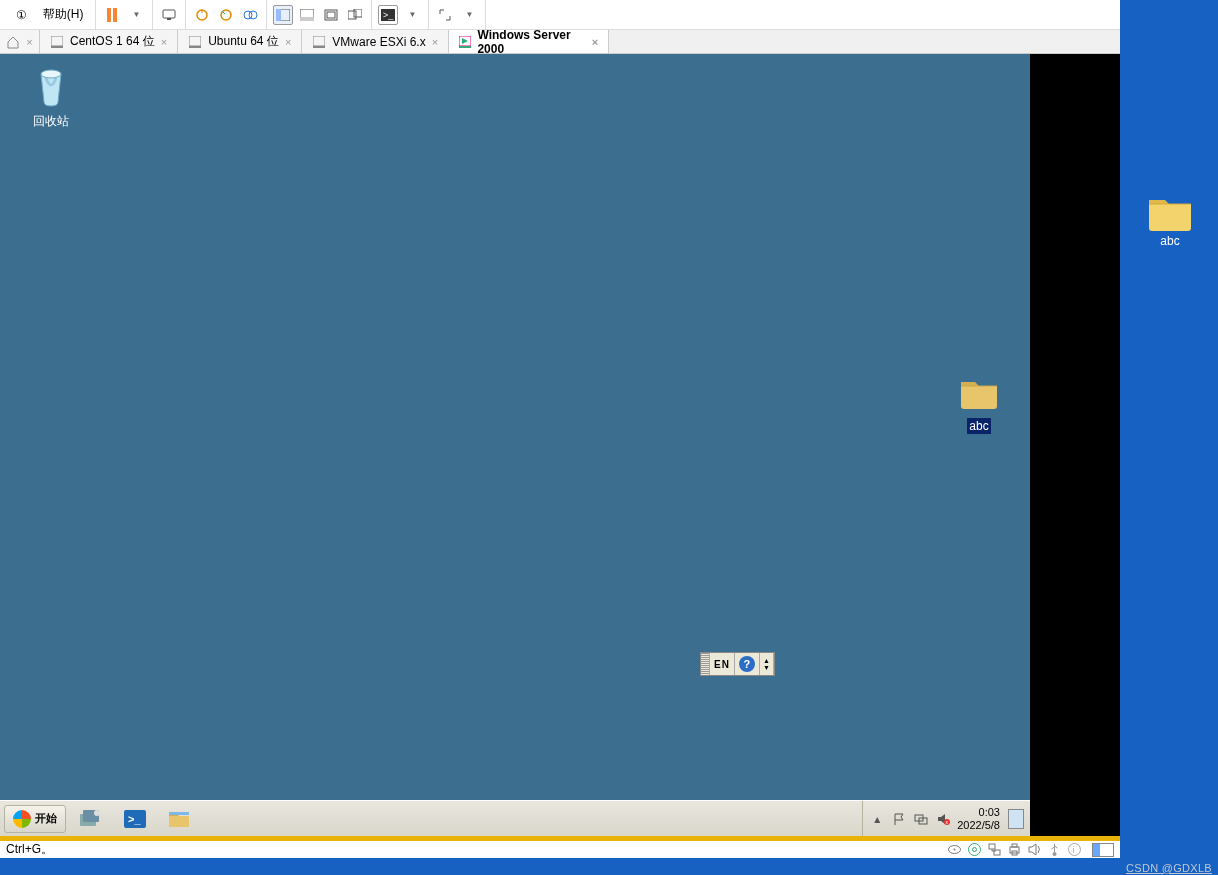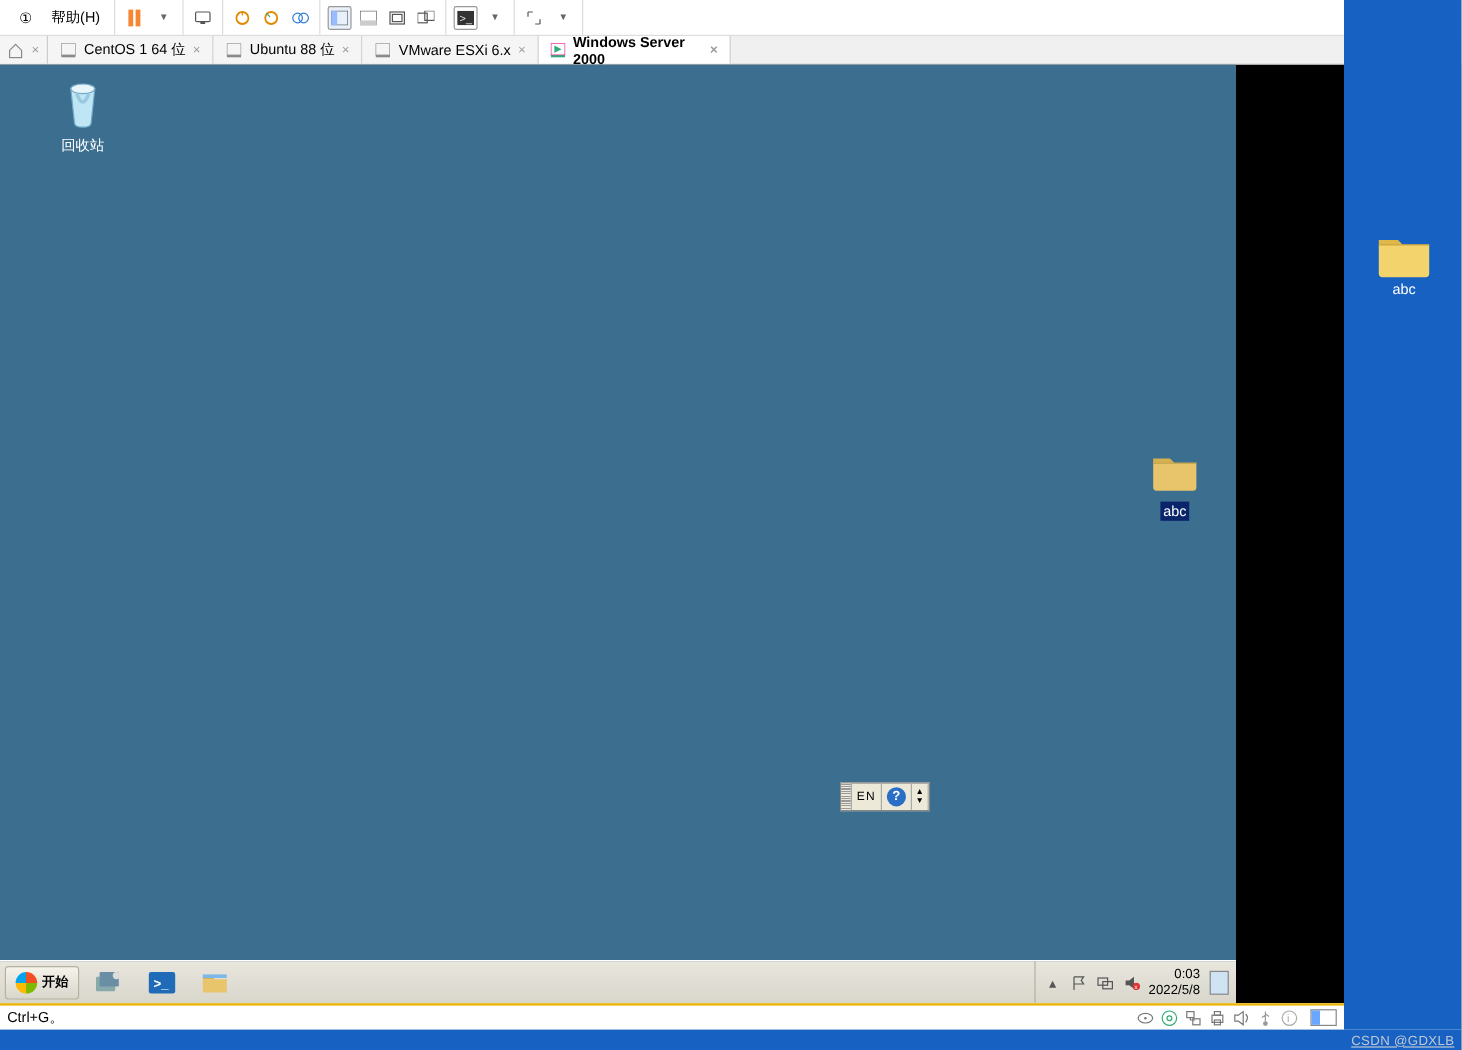--- a/index.html
+++ b/index.html
@@ -30,35 +30,35 @@
 .gicon { position:absolute; width:74px; text-align:center; color:#fff; font-size:12px; cursor:pointer; }
 .gicon .glabel { margin-top:2px; display:inline-block; padding:1px 2px; }
 .gicon.sel .glabel { background:#0a246a; }
 .recycle-svg { width:48px; height:48px; display:block; margin:0 auto; }
 .folder-svg { width:48px; height:48px; display:block; margin:0 auto; }
 
 
 .langbar { position:absolute; top:598px; left:700px; height:24px; background:#ece9d8; border:1px solid #888; display:flex; align-items:center; font-size:10px; }
 .langbar .lb-seg { border-right:1px solid #aaa; height:100%; display:flex; align-items:center; justify-content:center; padding:0 4px; cursor:pointer; }
 .lb-handle { width:6px; background:repeating-linear-gradient(#999,#999 1px,#ece9d8 1px,#ece9d8 2px); cursor:move; }
-.lb-en { font-weight:normal; letter-spacing:1px;text-align:right; }
+.lb-en { font-weight:bold; letter-spacing:1px;text-align:right; }
 .lb-help { width:16px; height:16px; border-radius:50%; background:#2a6ec6; color:#fff; font-weight:bold; display:flex; align-items:center; justify-content:center; font-size:11px; }
 
 
 .taskbar { position:absolute; bottom:0; left:0; right:0; height:36px; background:linear-gradient(#e8e6dd,#d9d6cc); border-top:1px solid #fff; display:flex; align-items:center; font-size:11px; }
 .start-btn { display:flex; align-items:center; gap:4px; height:28px; margin-left:4px; padding:0 8px; background:linear-gradient(#f5f3ea,#d9d6cc); border:1px solid #b5b29f; border-radius:3px; cursor:pointer; font-weight:bold; }
 .start-orb { width:18px; height:18px; border-radius:50%; background:conic-gradient(#f25022 0 90deg,#7fba00 90deg 180deg,#ffb900 180deg 270deg,#00a4ef 270deg 360deg); }
 .tb-pin { width:38px; height:28px; margin-left:6px; display:flex; align-items:center; justify-content:center; cursor:pointer; border-radius:2px; }
 .tray { margin-left:auto; display:flex; align-items:center; height:100%; border-left:1px solid #b5b29f; padding:0 6px; gap:6px; }
 .tray-ico { width:16px; height:16px; display:flex; align-items:center; justify-content:center; color:#555; font-size:12px; cursor:pointer; }
 .clk { text-align:right; line-height:1.1; font-size:11px; cursor:pointer; }
 .show-desktop { width:16px; height:20px; border:1px solid #888; background:#cfe3f2; cursor:pointer; margin-left:2px; }
 
 
-.vmw-statusbar { position:absolute; top:836px; left:0; width:1120px; height:22px; background:#fff; border-top:2px solid #eab308; display:flex; align-items:center; font-size:12px; padding:0 6px; }
+.vmw-statusbar { position:absolute; top:836px; left:0; width:1120px; height:22px; background:#fff; border-top:5px solid #eab308; display:flex; align-items:center; font-size:12px; padding:0 6px; }
 .status-right { margin-left:auto; display:flex; align-items:center; gap:4px; }
 .sico { width:16px; height:16px; display:flex; align-items:center; justify-content:center; color:#777; font-size:13px; cursor:pointer; }
 .sidebar-toggle { width:22px; height:14px; border:1px solid #888; position:relative; margin-left:6px; }
 .sidebar-toggle::after { content:""; position:absolute; left:0; top:0; bottom:0; width:7px; background:#6aa7ff; }
 
 
 .host-strip { position:absolute; top:0; right:0; width:98px; height:858px; background:#1661c1; }
 .host-icon { position:absolute; width:72px; text-align:center; color:#fff; font-size:12px; cursor:pointer; }
 .host-folder-svg { width:50px; height:44px; display:block; margin:0 auto; }
 
@@ -182,21 +182,21 @@
     <span>CentOS 1 64 位</span>
     <span class="tclose">×</span>
   </div>
   <div class="tab">
     <span class="tico">
         <svg width="12" height="12" viewBox="0 0 12 12">
           <rect width="12" height="10" fill="none" stroke="#888"></rect>
           <rect y="10" width="12" height="2" fill="#888"></rect>
         </svg>
       </span>
-    <span>Ubuntu 88 位</span>
+    <span>Ubuntu 64 位</span>
     <span class="tclose">×</span>
   </div>
   <div class="tab">
     <span class="tico">
         <svg width="12" height="12" viewBox="0 0 12 12">
           <rect width="12" height="10" fill="none" stroke="#888"></rect>
           <rect y="10" width="12" height="2" fill="#888"></rect>
         </svg>
       </span>
     <span>VMware ESXi 6.x</span>
@@ -211,21 +211,21 @@
         </svg>
       </span>
     <span>Windows Server 2000</span>
     <span class="tclose">×</span>
   </div>
 </div>
 
 <div class="vm-area">
   <div class="vm-screen">
 
-    <div class="gicon" style="top:8px; left:32px;">
+    <div class="gicon" style="top:8px; left:14px;">
       <svg class="recycle-svg" viewBox="0 0 48 48">
         <path d="M14 12 L34 12 L31 40 Q31 44 24 44 Q17 44 17 40 Z" fill="#bfe6f5" stroke="#6fa9c5" stroke-width="1"></path>
         <ellipse cx="24" cy="12" rx="10" ry="4" fill="#e8f6fc" stroke="#6fa9c5"></ellipse>
         <path d="M19 16 Q24 30 29 16" fill="none" stroke="#7fb8d2" stroke-width="3" opacity=".6"></path>
       </svg>
       <span class="glabel">回收站</span>
     </div>
 
     <div class="gicon sel" style="top:314px; left:942px;">
       <svg class="folder-svg" viewBox="0 0 48 48">

